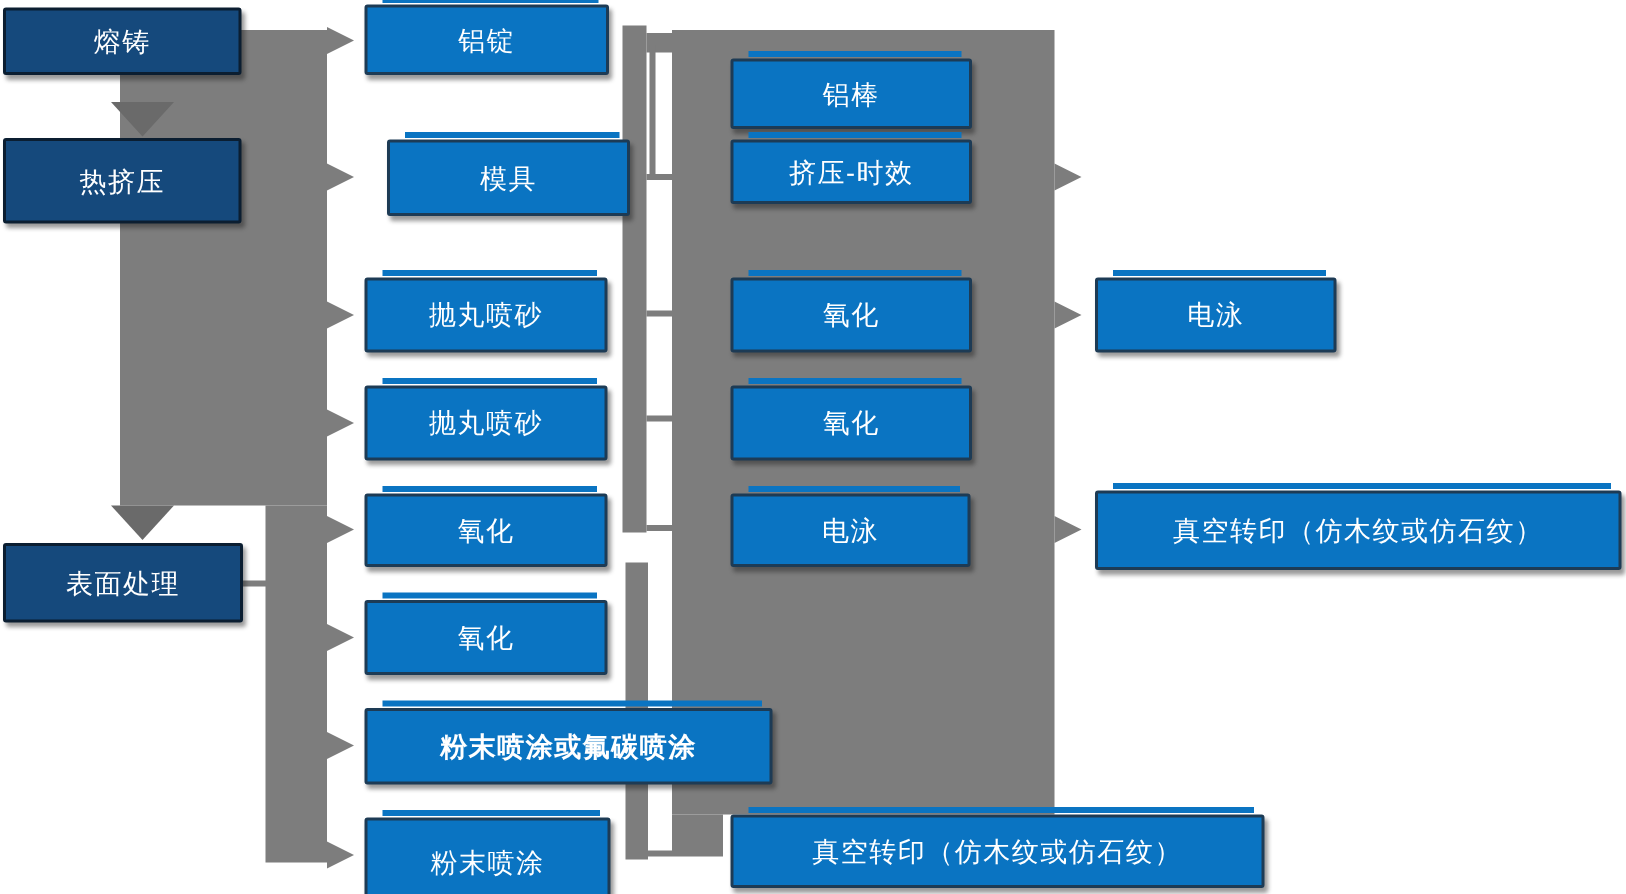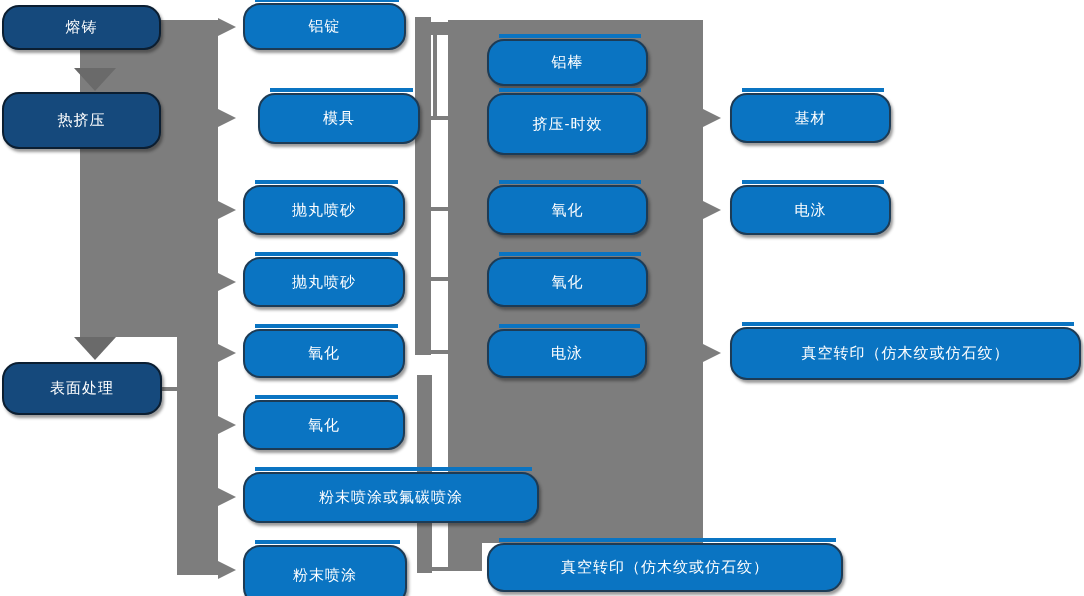--- a/index.html
+++ b/index.html
@@ -20,23 +20,23 @@
   .ad{position:absolute;width:0;height:0;
       border-left:21px solid transparent;
       border-right:21px solid transparent;
       border-top:23px solid #6a6a6a;}
   
   .node{
     position:absolute;
     display:flex;align-items:center;justify-content:center;
     box-sizing:border-box;
     color:#ffffff;
-    font-size:15px;
+    font-size:18px;
     letter-spacing:1px;
-    border-radius:17px;
+    border-radius:2px;
     white-space:nowrap;
     box-shadow:2px 3px 3px rgba(30,30,30,.45);
     z-index:3;
   }
   .bright{background:#0a74c2;border:2px solid #1d3b55;}
   .bright::before{
     content:"";position:absolute;left:10px;right:5px;top:-7px;height:4px;
     background:#0a74c2;
   }
   .dark{background:#15497c;border:2px solid #0b1e31;}
@@ -82,27 +82,26 @@
   <div class="node dark" style="left:2px;top:5px;width:159px;height:45px;">熔铸</div>
   <div class="node dark" style="left:2px;top:92px;width:159px;height:57px;text-align:right;">热挤压</div>
   <div class="node dark" style="left:2px;top:362px;width:160px;height:53px;">表面处理</div>
 
   <div class="node bright" style="left:243px;top:3px;width:163px;height:47px;">铝锭</div>
   <div class="node bright" style="left:243px;top:93px;width:162px;height:51px;margin-left:15px;">模具</div>
   <div class="node bright" style="left:243px;top:185px;width:162px;height:50px;">抛丸喷砂</div>
   <div class="node bright" style="left:243px;top:257px;width:162px;height:50px;">抛丸喷砂</div>
   <div class="node bright" style="left:243px;top:329px;width:162px;height:49px;">氧化</div>
   <div class="node bright" style="left:243px;top:400px;width:162px;height:50px;">氧化</div>
-  <div class="node bright" style="left:243px;top:472px;width:296px;height:51px;">粉末喷涂或氟碳喷涂</div>
+  <div class="node bright" style="left:243px;top:472px;width:272px;height:51px;font-weight:bold;">粉末喷涂或氟碳喷涂</div>
   <div class="node bright" style="left:243px;top:545px;width:164px;height:60px;">粉末喷涂</div>
 
   <div class="node bright" style="left:487px;top:3px;width:161px;height:47px;margin-top:36px;">铝棒</div>
-  <div class="node bright" style="left:487px;top:93px;width:161px;height:62px;">挤压-时效</div>
+  <div class="node bright" style="left:487px;top:93px;width:161px;height:43px;">挤压-时效</div>
   <div class="node bright" style="left:487px;top:185px;width:161px;height:50px;">氧化</div>
   <div class="node bright" style="left:487px;top:257px;width:161px;height:50px;">氧化</div>
   <div class="node bright" style="left:487px;top:329px;width:160px;height:49px;">电泳</div>
   <div class="node bright" style="left:487px;top:543px;width:356px;height:49px;">真空转印（仿木纹或仿石纹）</div>
 
-  <div class="node bright" style="left:730px;top:93px;width:161px;height:50px;">基材</div>
   <div class="node bright" style="left:730px;top:185px;width:161px;height:50px;">电泳</div>
   <div class="node bright" style="left:730px;top:327px;width:351px;height:53px;">真空转印（仿木纹或仿石纹）</div>
 
 </div>
 
 </body></html>

